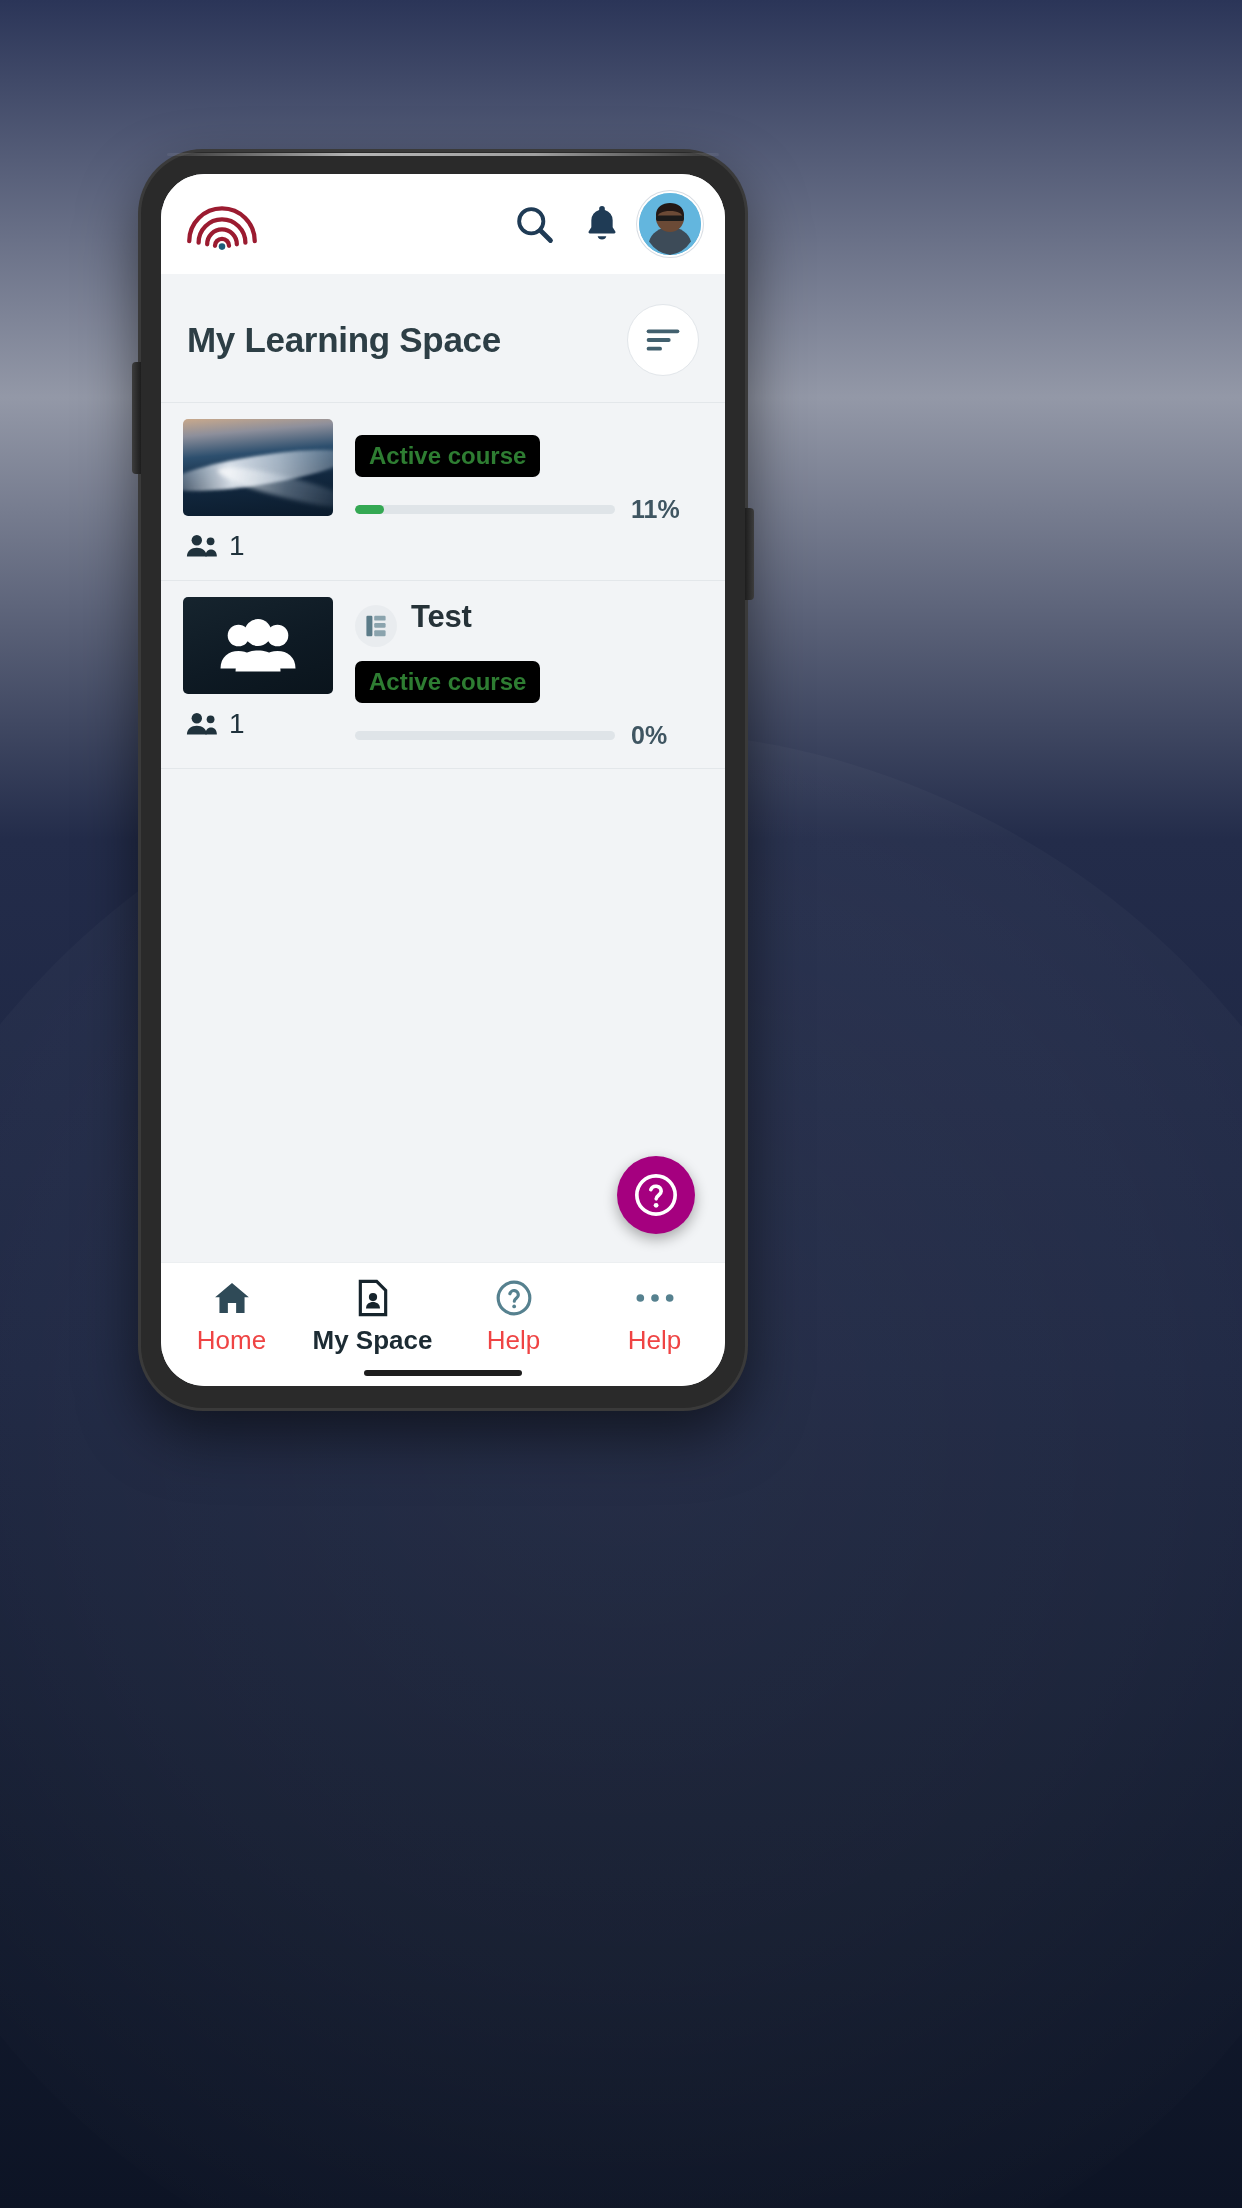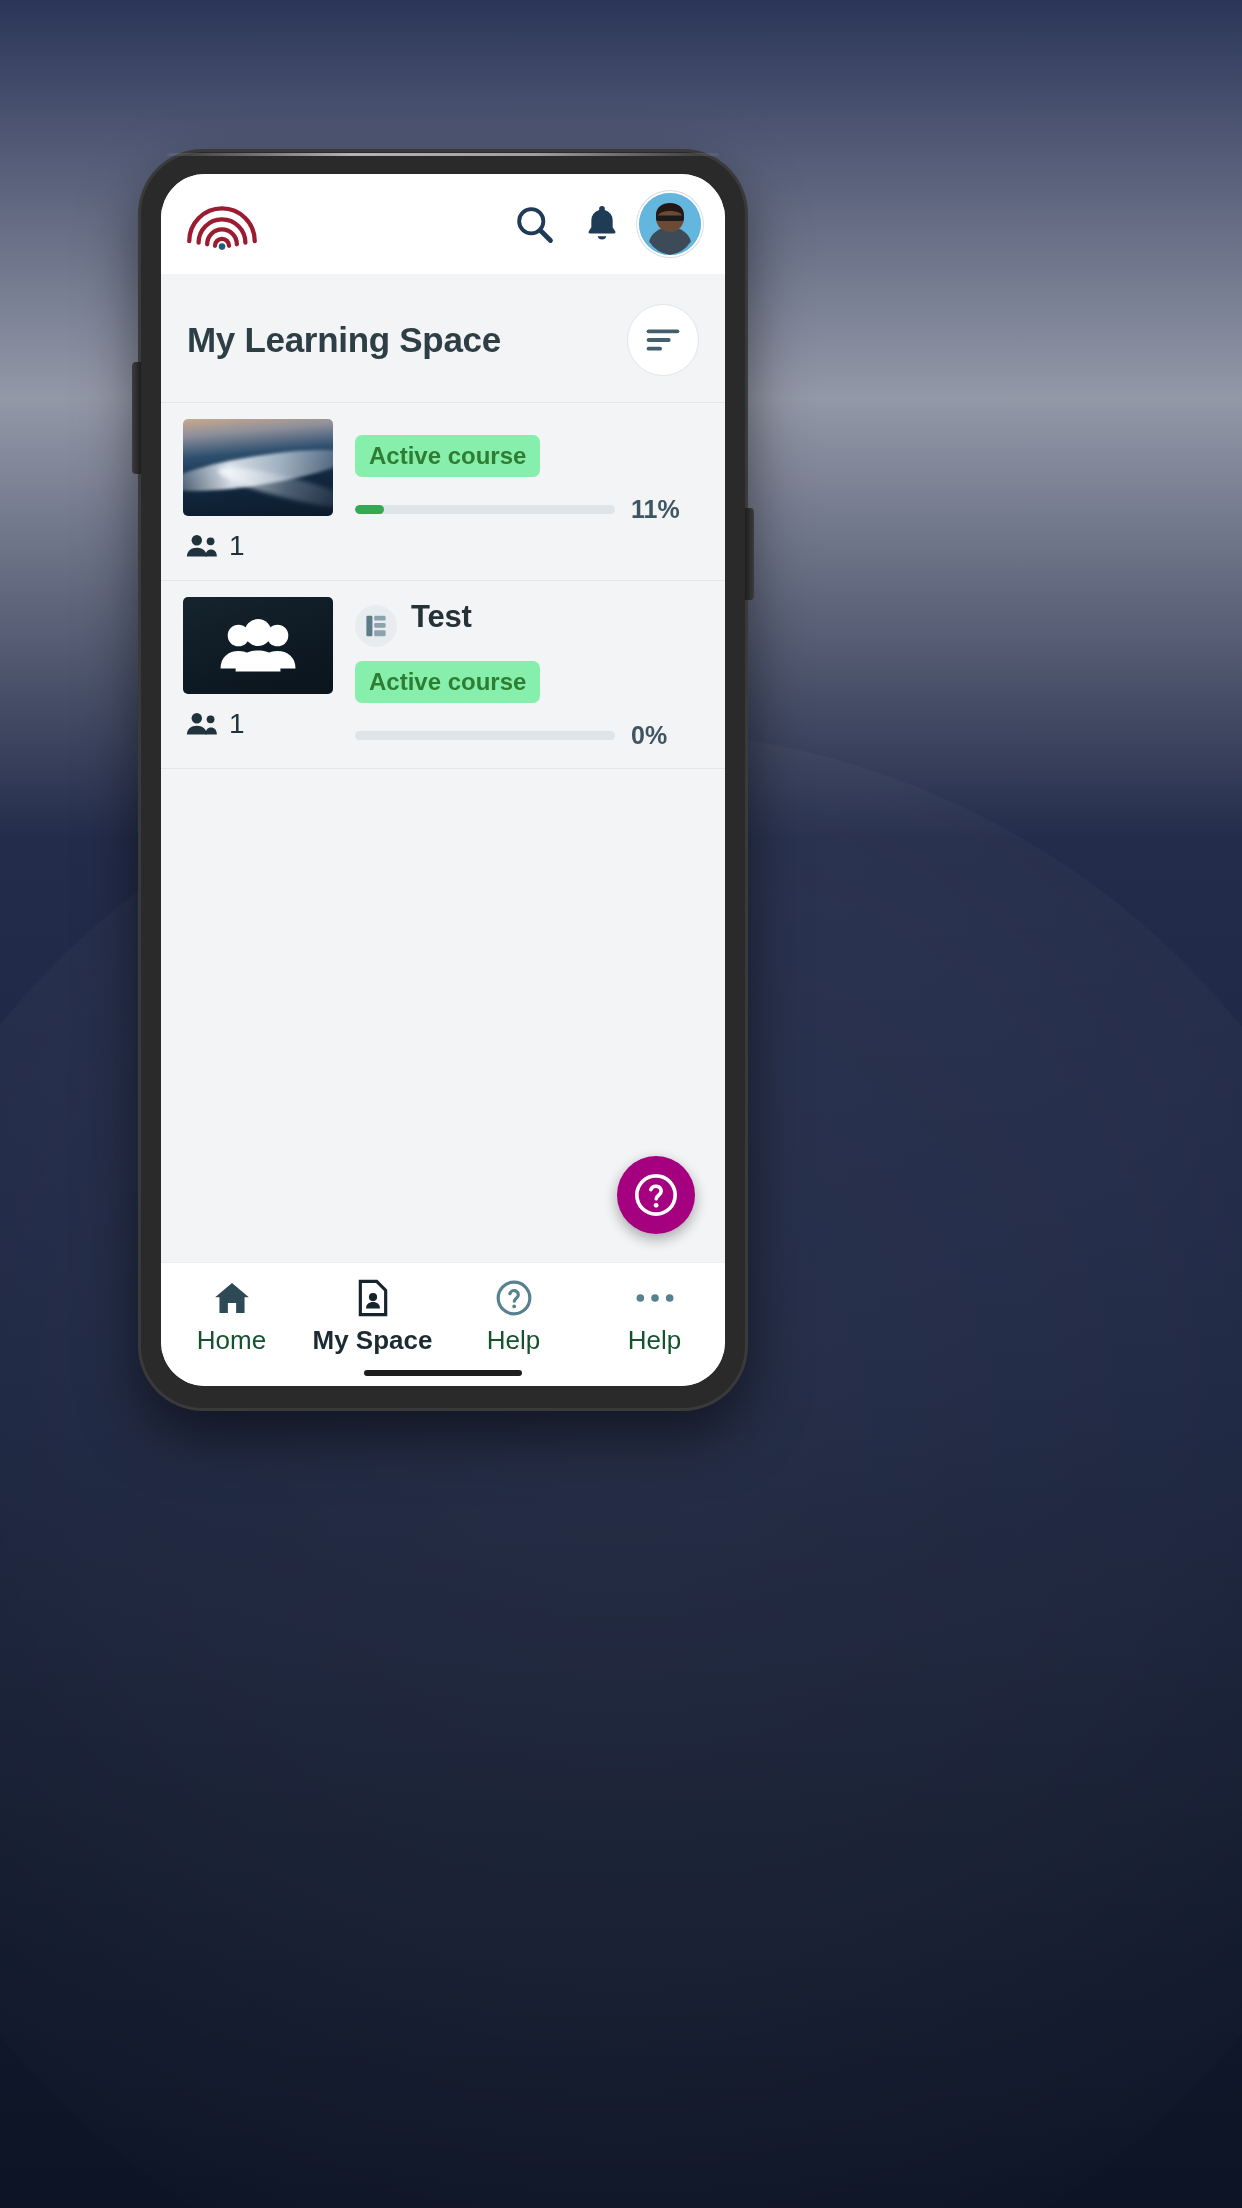--- a/index.html
+++ b/index.html
@@ -170,21 +170,21 @@
     border-radius: 50%; background: #e9ecef;
     display: flex; align-items: center; justify-content: center;
     margin-top: 6px;
   }
   .ctitle {
     font-size: 31px; font-weight: 700; line-height: 1.18;
     color: #263238; letter-spacing: -.2px;
   }
   .badge {
     display: inline-block; margin-top: 14px;
-    background: #86efac; color: #2e7d32;
+    background: #000000; color: #2e7d32;
     font-size: 24px; font-weight: 700;
     padding: 7px 14px; border-radius: 7px;
   }
   .prog-row { display: flex; align-items: center; gap: 16px; margin-top: 18px; padding-right: 2px; }
   .track { flex: 1 1 auto; height: 9px; background: #dfe4e8; border-radius: 5px; overflow: hidden; }
   .fill { height: 100%; background: #34a853; border-radius: 5px; }
   .pct { font-size: 25px; font-weight: 700; color: #3f5561; min-width: 70px; text-align: left; }
 
   .filler { flex: 1 1 auto; background: #f2f4f6; position: relative; }
 
@@ -202,21 +202,21 @@
     flex: 0 0 124px; height: 124px;
     background: #ffffff;
     display: flex; align-items: flex-start;
     padding-top: 16px;
     border-top: 1px solid #eceff1;
   }
   .nav-item {
     flex: 1 1 0; display: flex; flex-direction: column;
     align-items: center; gap: 8px;
   }
-  .nav-label { font-size: 26px; color: #14532d; }
+  .nav-label { font-size: 26px; color: #ef4444; }
   .nav-item.active .nav-label { color: #1c2b33; font-weight: 700; }
   .homebar {
     position: absolute; left: 50%; transform: translateX(-50%);
     bottom: 10px; width: 158px; height: 6px;
     background: #1e1e1e; border-radius: 3px;
   }
 </style>
 </head>
 <body>
 

